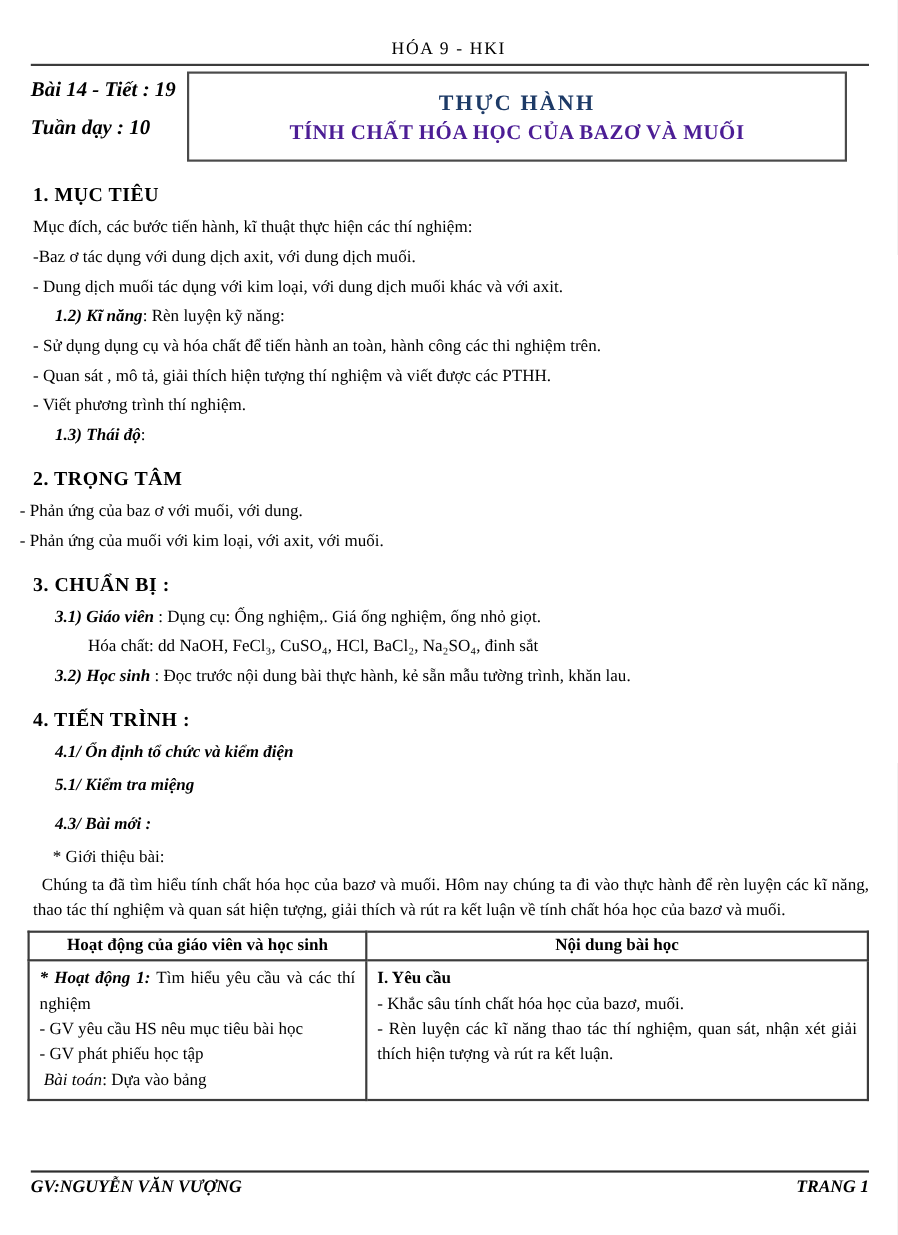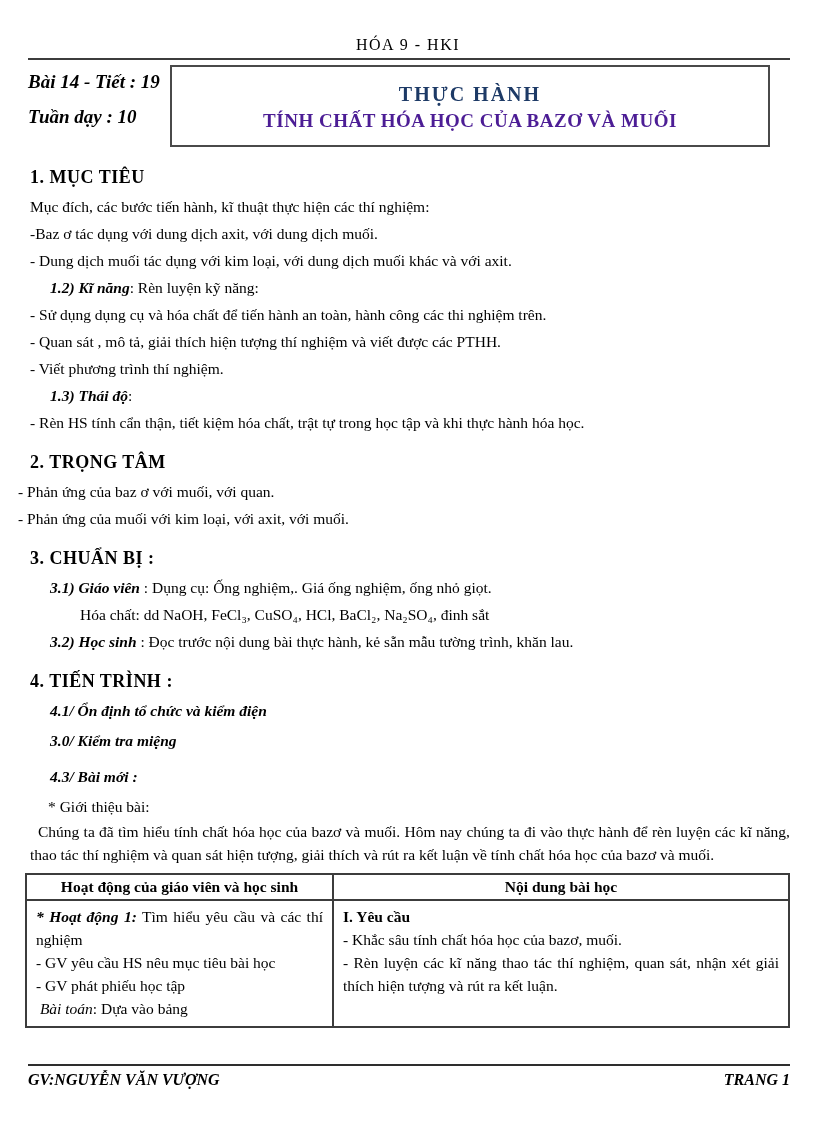--- a/index.html
+++ b/index.html
@@ -68,34 +68,33 @@
 
     <div class="sec-h">1. MỤC TIÊU</div>
     <p class="line">Mục đích, các bước tiến hành, kĩ thuật thực hiện các thí nghiệm:</p>
     <p class="line">-Baz ơ tác dụng với dung dịch axit, với dung dịch muối.</p>
     <p class="line">- Dung dịch muối tác dụng với kim loại, với dung dịch muối khác và với axit.</p>
     <p class="line ind"><span class="lead">1.2) Kĩ năng</span><span>: Rèn luyện kỹ năng:</span></p>
     <p class="line">- Sử dụng dụng cụ và hóa chất để tiến hành an toàn, hành công các thi nghiệm trên.</p>
     <p class="line">- Quan sát , mô tả, giải thích hiện tượng thí nghiệm và viết được các PTHH.</p>
     <p class="line">- Viết phương  trình thí nghiệm.</p>
     <p class="line ind"><span class="lead">1.3) Thái độ</span><span>:</span></p>
-    <p class="line">- Rèn HS tính cẩn thận, tiết kiệm hóa chất, trật tự trong học tập và khi thực hành hóa học.</p>
 
     <div class="sec-h">2. TRỌNG TÂM</div>
-    <p class="line neg">- Phản ứng của baz ơ với muối, với quan.</p>
+    <p class="line neg">- Phản ứng của baz ơ với muối, với dung.</p>
     <p class="line neg">- Phản ứng của muối với kim loại, với axit, với muối.</p>
 
     <div class="sec-h">3. CHUẨN BỊ :</div>
     <p class="line ind"><span class="lead">3.1) Giáo viên</span><span> : Dụng cụ: Ống nghiệm,.  Giá ống nghiệm,  ống nhỏ giọt.</span></p>
     <p class="line chem">Hóa chất: dd NaOH, FeCl₃, CuSO₄, HCl, BaCl₂, Na₂SO₄, đinh sắt</p>
     <p class="line ind"><span class="lead">3.2) Học sinh</span><span> : Đọc trước nội dung bài thực hành, kẻ sẵn mẫu tường trình, khăn lau.</span></p>
 
     <div class="sec-h">4. TIẾN TRÌNH :</div>
     <p class="s4i">4.1/  Ổn định tổ chức và kiểm điện</p>
-    <p class="s4i">3.0/  Kiểm tra miệng</p>
+    <p class="s4i">5.1/  Kiểm tra miệng</p>
     <p class="s4i last">4.3/  Bài mới :</p>
     <p class="intro-label">* Giới thiệu bài:</p>
     <p class="intro">Chúng ta đã tìm hiểu tính chất hóa học của bazơ và muối. Hôm nay chúng ta đi vào thực hành để rèn luyện các kĩ năng, thao tác thí nghiệm và quan sát hiện tượng, giải thích và rút ra kết luận về tính chất hóa học của bazơ và muối.</p>
 
   </div>
 
   <table class="act-table">
     <tbody>
         <tr>
       <th class="col-left">Hoạt động của giáo viên và học sinh</th>

